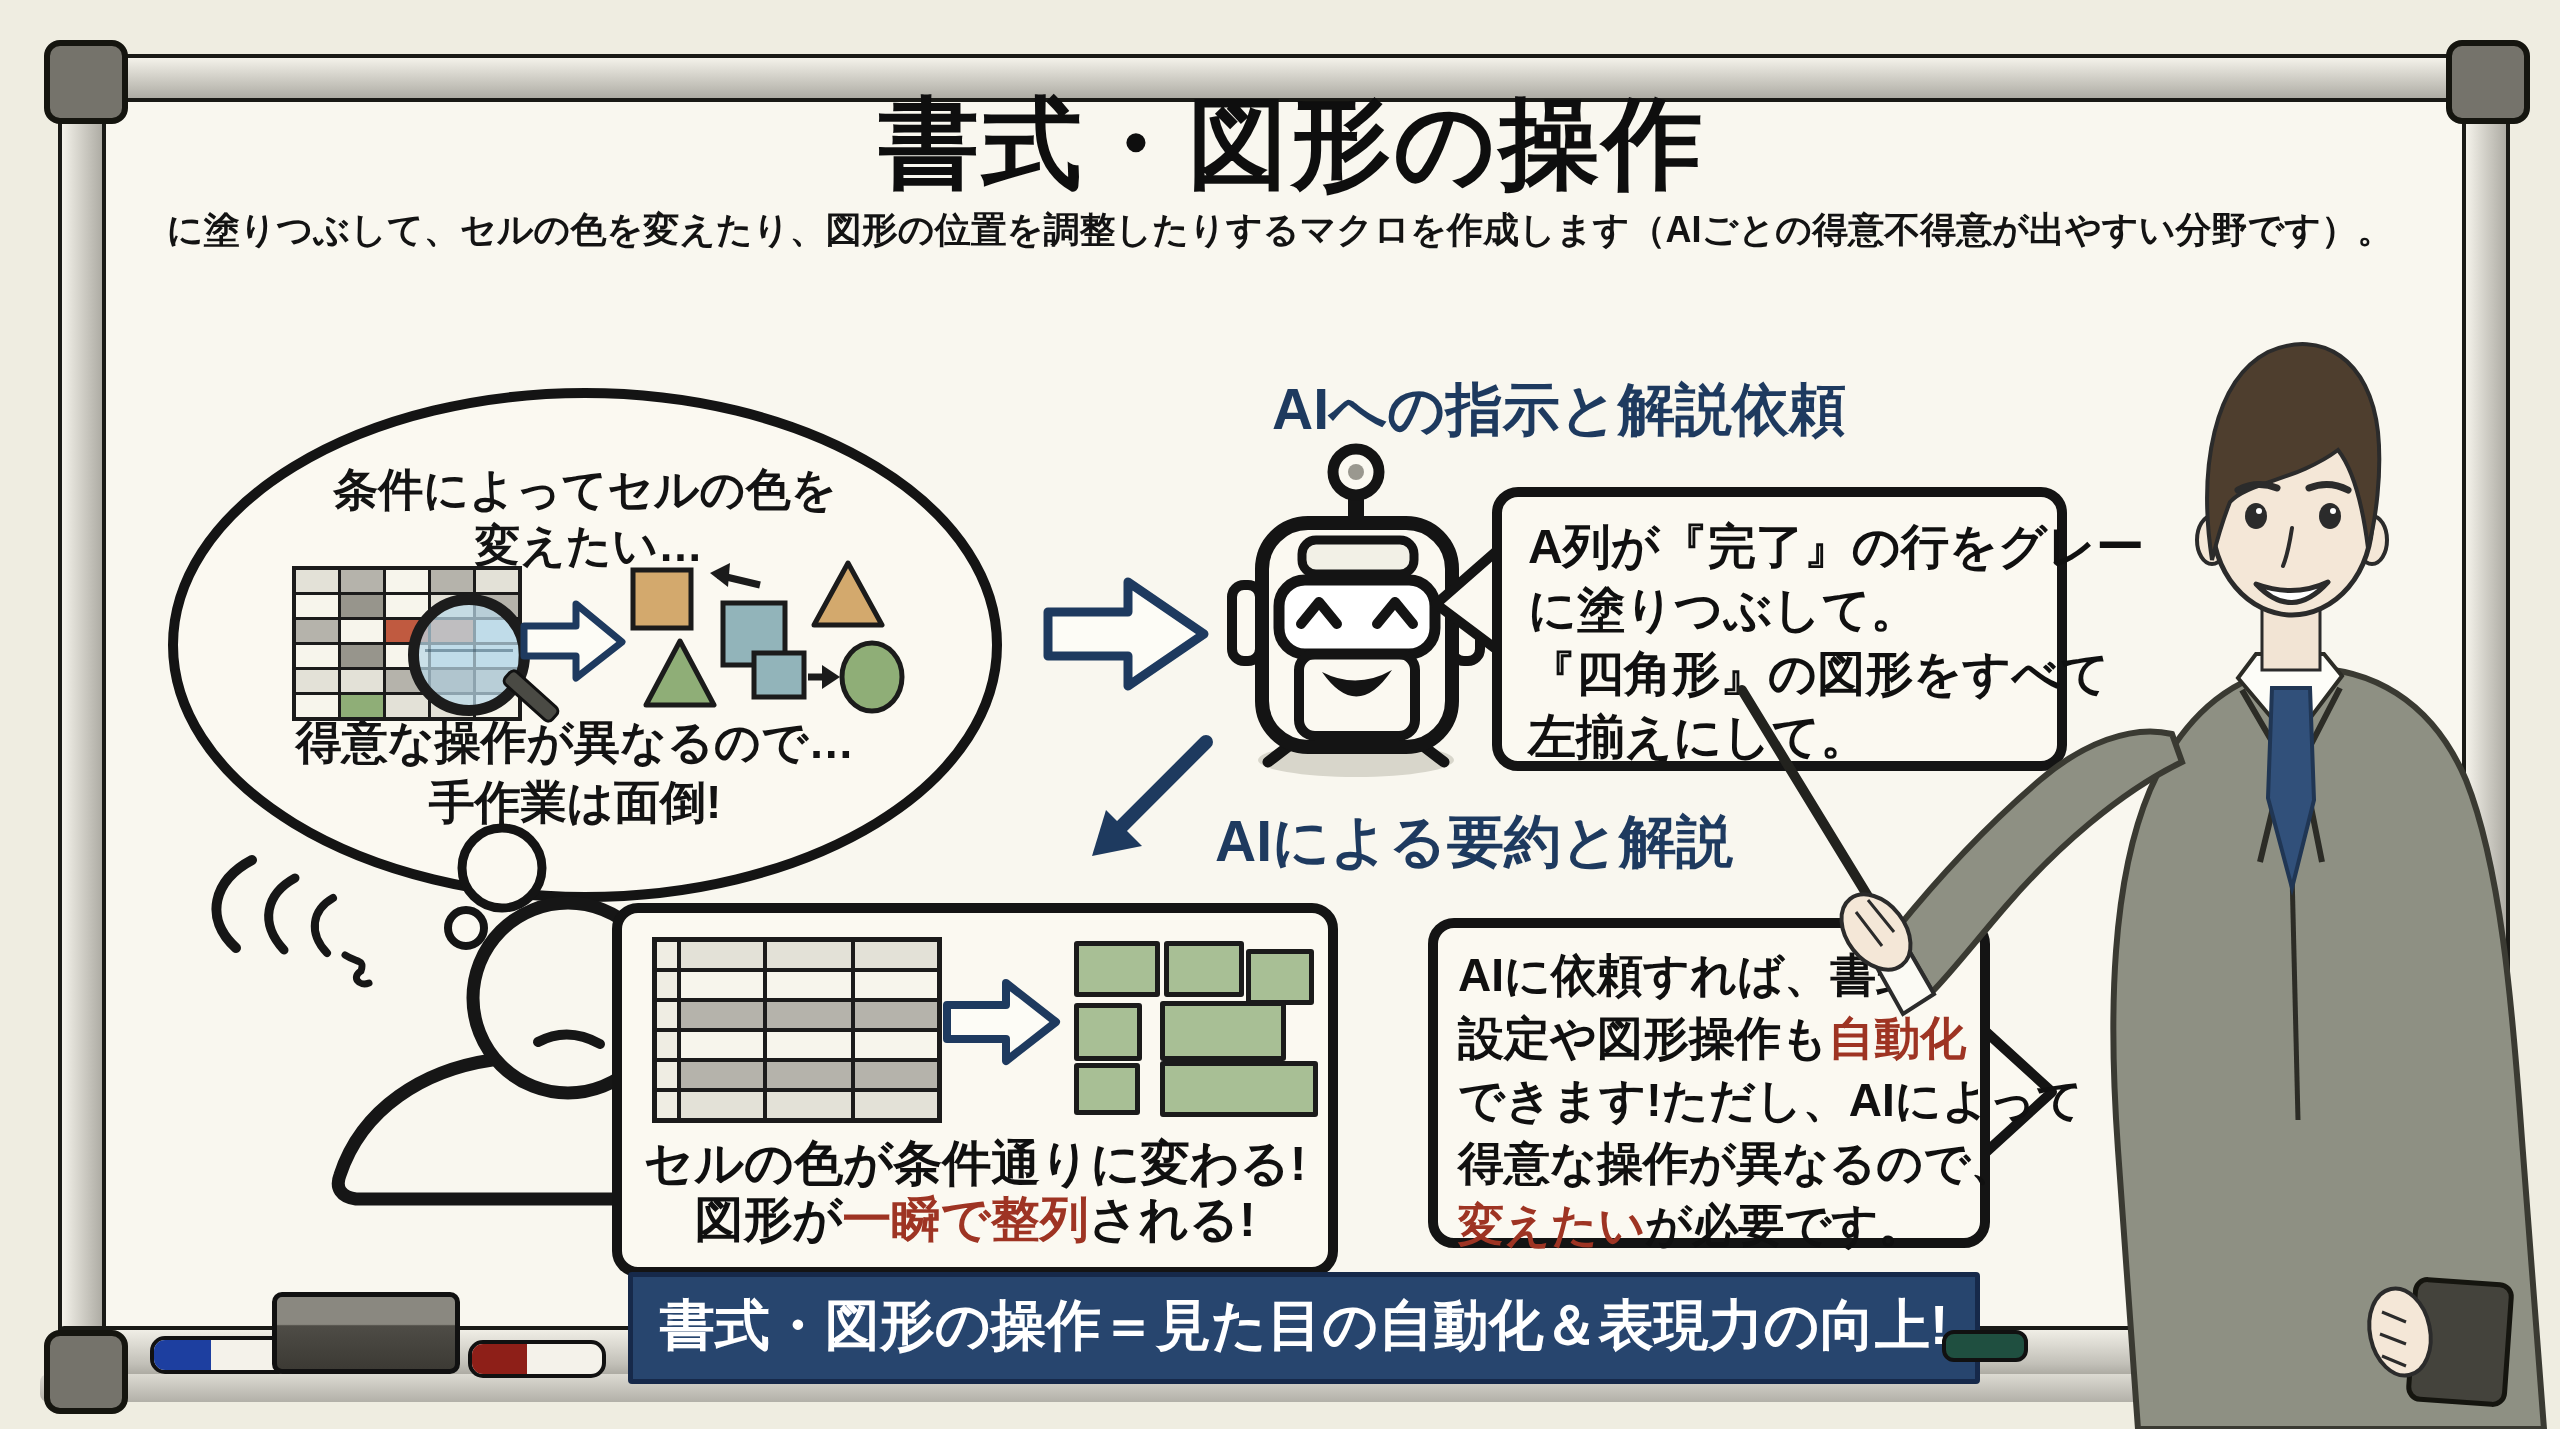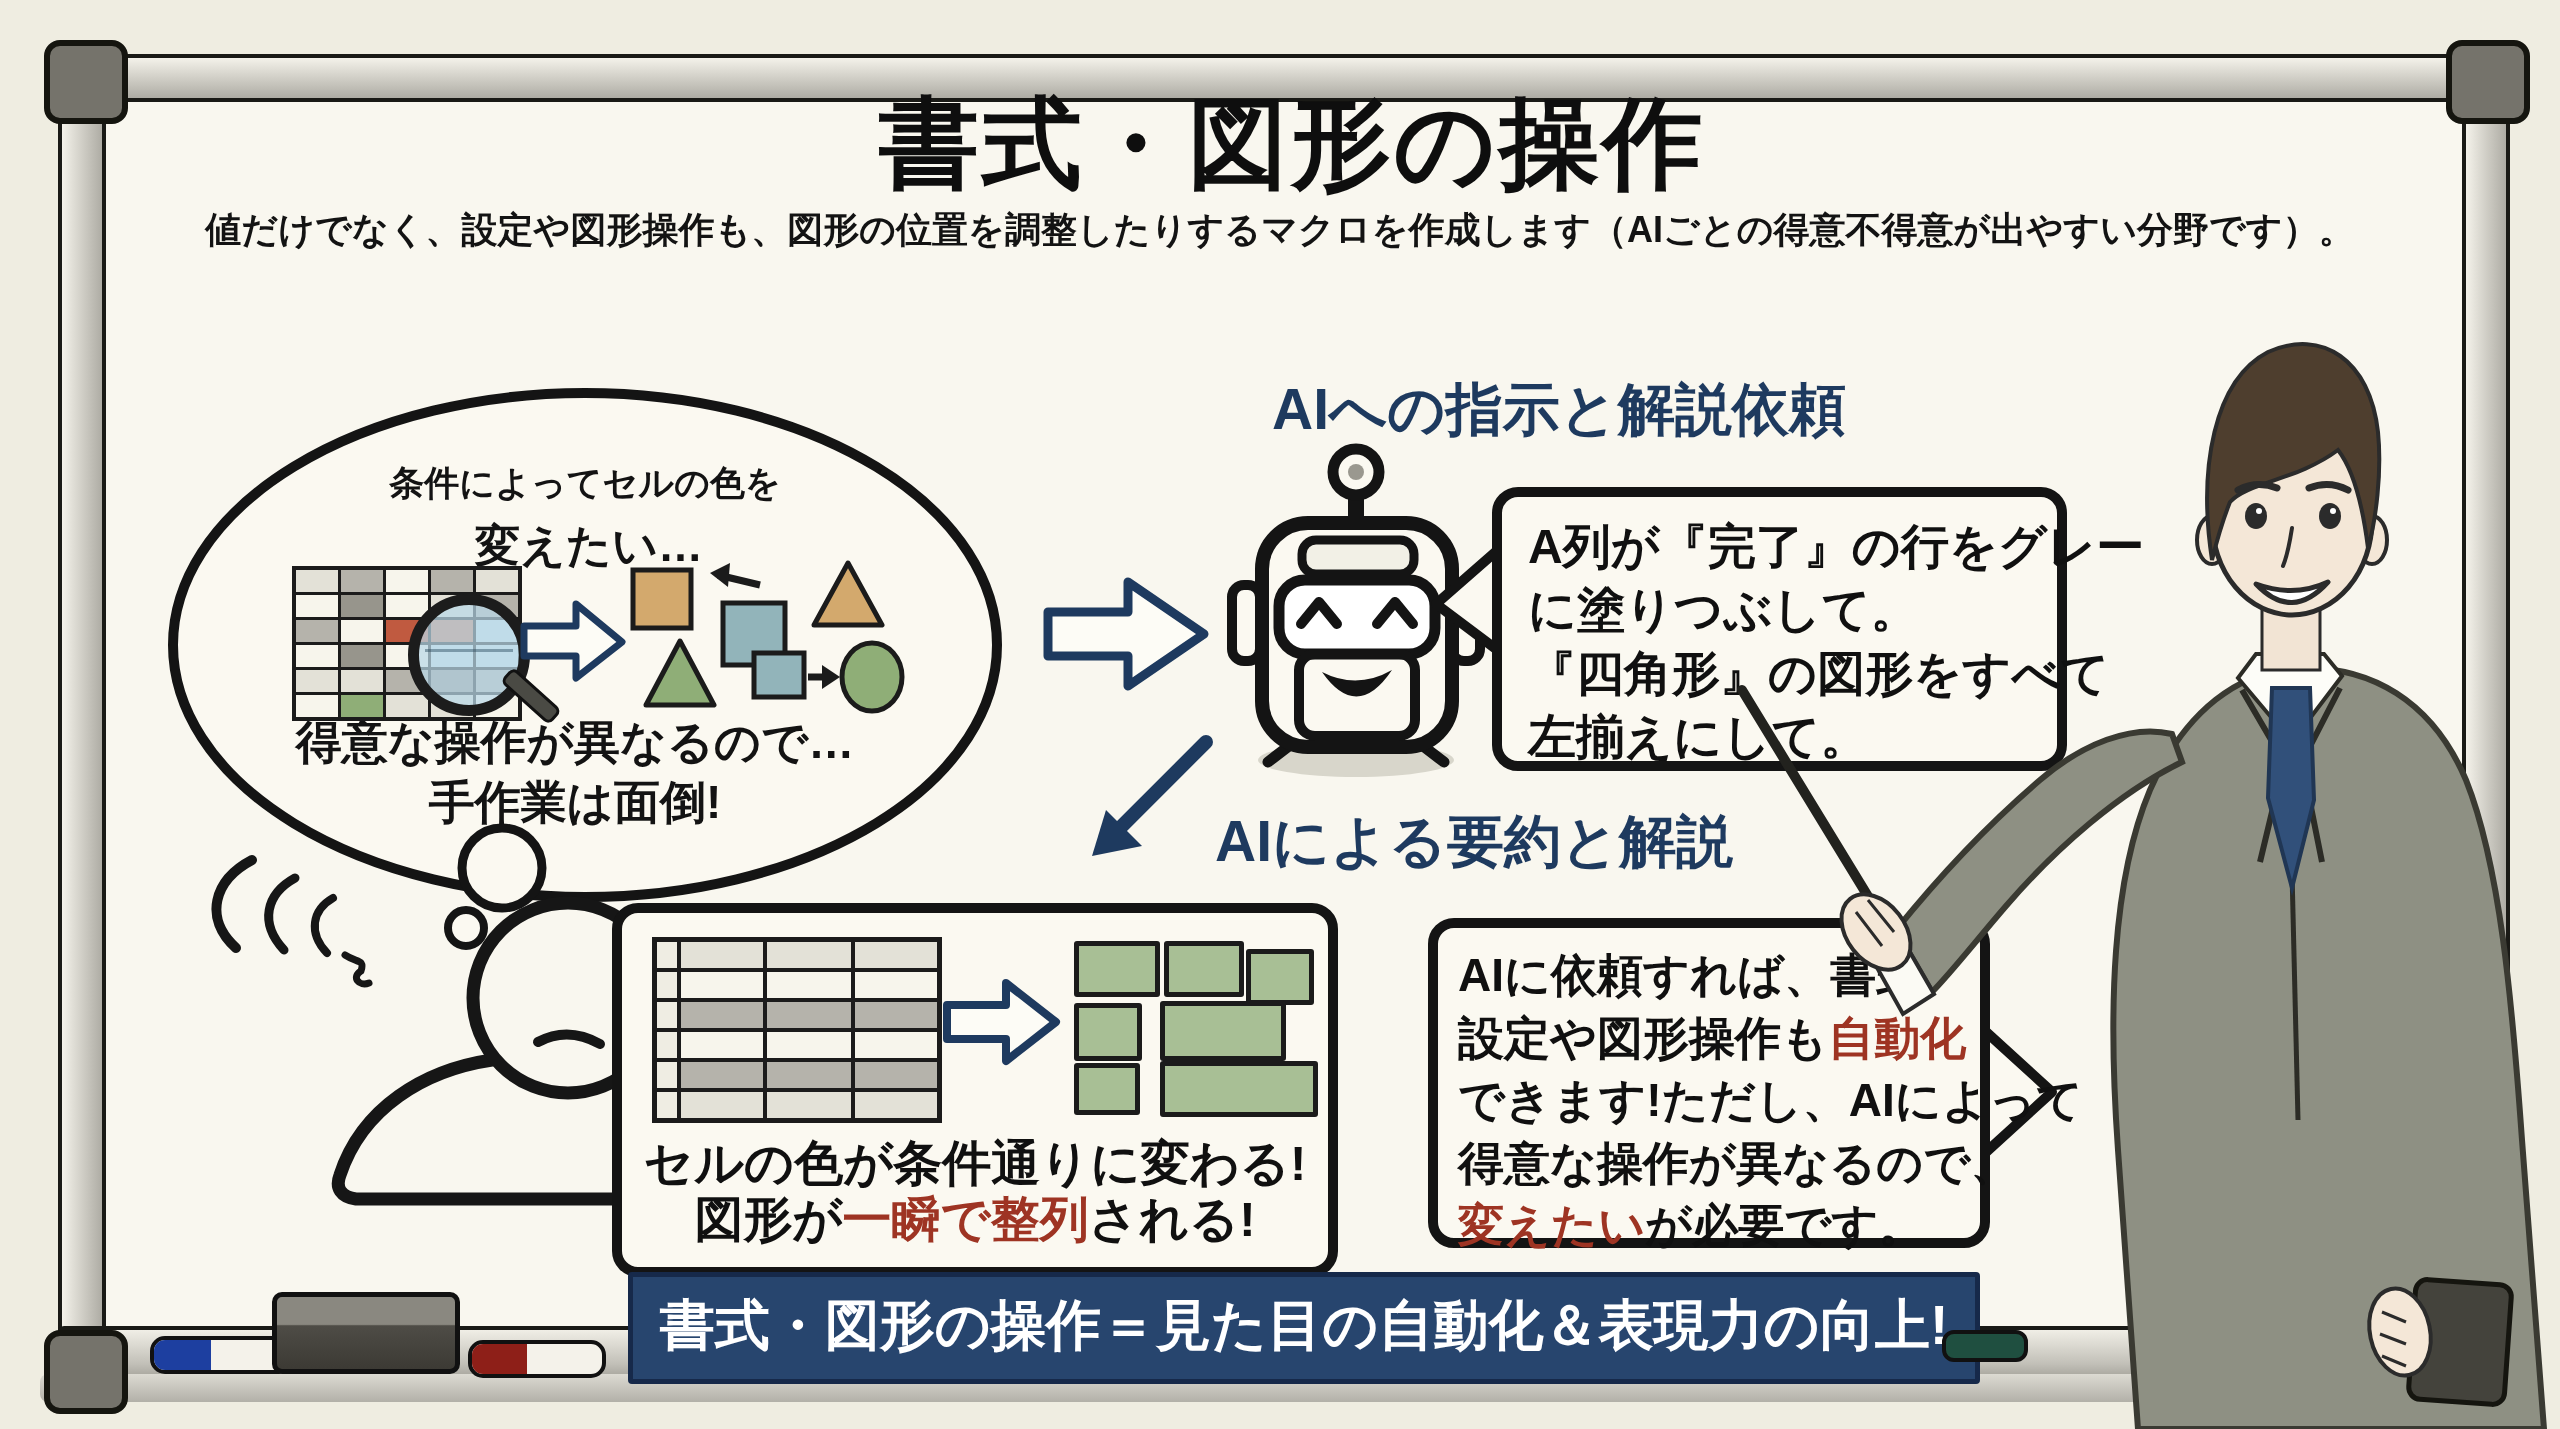--- a/index.html
+++ b/index.html
@@ -21,21 +21,21 @@
   #tray-ledge{left:40px;top:1374px;width:2480px;height:28px;background:linear-gradient(180deg,#dcdad2,#b2b0a8);border-radius:8px;z-index:1;}
   .cap{width:72px;height:72px;background:#75736b;border:6px solid #15150f;border-radius:16px;z-index:1;}
   
   .z3{z-index:3;}
   #title{left:0;right:0;top:78px;text-align:center;font-size:100px;font-weight:900;letter-spacing:3px;color:#0e0e0e;padding-left:24px;}
   #subtitle{left:0;right:0;top:206px;text-align:center;font-size:36px;font-weight:800;white-space:nowrap;color:#131313;}
   .navy-label{font-size:57px;font-weight:900;color:#1e3a5f;white-space:nowrap;}
   #label-instruction{left:1272px;top:372px;}
   #label-summary{left:1215px;top:804px;}
   .bubble-text{font-weight:900;color:#131313;text-align:center;white-space:nowrap;}
-  #bt1{left:285px;top:460px;width:600px;font-size:35px;text-align:center;}
+  #bt1{left:285px;top:460px;width:600px;font-size:45px;text-align:center;}
   #bt2{left:289px;top:516px;width:600px;font-size:45px;}
   #bt3{left:250px;top:712px;width:650px;font-size:46px;}
   #bt4{left:250px;top:772px;width:650px;font-size:46px;}
   
   .mini-table{display:grid;grid-template-columns:repeat(5,42px);grid-auto-rows:22px;gap:3px;background:#1b1b1b;border:4px solid #1b1b1b;}
   #bubble-table{left:292px;top:566px;}
   .res-table{display:grid;grid-template-columns:20px 82px 84px 82px;grid-auto-rows:26px;gap:4px;background:#1b1b1b;border:5px solid #1b1b1b;}
   .c-w{background:#f7f5ec}.c-l{background:#e3e1d7}.c-g{background:#b5b3ab}.c-d{background:#97958c}
   .c-r{background:#c05a40}.c-o{background:#cd7a5c}.c-b{background:#cfe4ec}.c-gr{background:#8fae77}
   .c-e{background:#efede3}
@@ -126,21 +126,21 @@
     <path d="M1206,742 L1118,830" stroke="#1e3a5f" stroke-width="14" stroke-linecap="round"></path>
     <polygon points="1092,856 1142,846 1106,810" fill="#1e3a5f"></polygon>
   </g>
 
   <polygon points="1500,548 1436,604 1500,652" fill="#fbf9f1" stroke="#141414" stroke-width="10" stroke-linejoin="round"></polygon>
 
   <polygon points="1984,1030 2052,1092 1984,1154" fill="#fbf9f1" stroke="#141414" stroke-width="10" stroke-linejoin="round"></polygon>
 </svg>
 
 <div class="abs z3" id="title">書式・図形の操作</div>
-<div class="abs z3" id="subtitle">値だけでなく、設定や図形操作も、図形の位置を調整したりするマクロを作成します（AIごとの得意不得意が出やすい分野です）。</div>
+<div class="abs z3" id="subtitle">に塗りつぶして、セルの色を変えたり、図形の位置を調整したりするマクロを作成します（AIごとの得意不得意が出やすい分野です）。</div>
 <div class="abs z3 navy-label" id="label-instruction">AIへの指示と解説依頼</div>
 <div class="abs z3 navy-label" id="label-summary">AIによる要約と解説</div>
 
 <div class="abs z3 bubble-text" id="bt1">条件によってセルの色を</div>
 <div class="abs z3 bubble-text" id="bt2">変えたい…</div>
 <div class="abs z3 bubble-text" id="bt3">得意な操作が異なるので…</div>
 <div class="abs z3 bubble-text" id="bt4">手作業は面倒!</div>
 
 <div class="abs z3 mini-table" id="bubble-table">
   <i class="c-l"></i>

